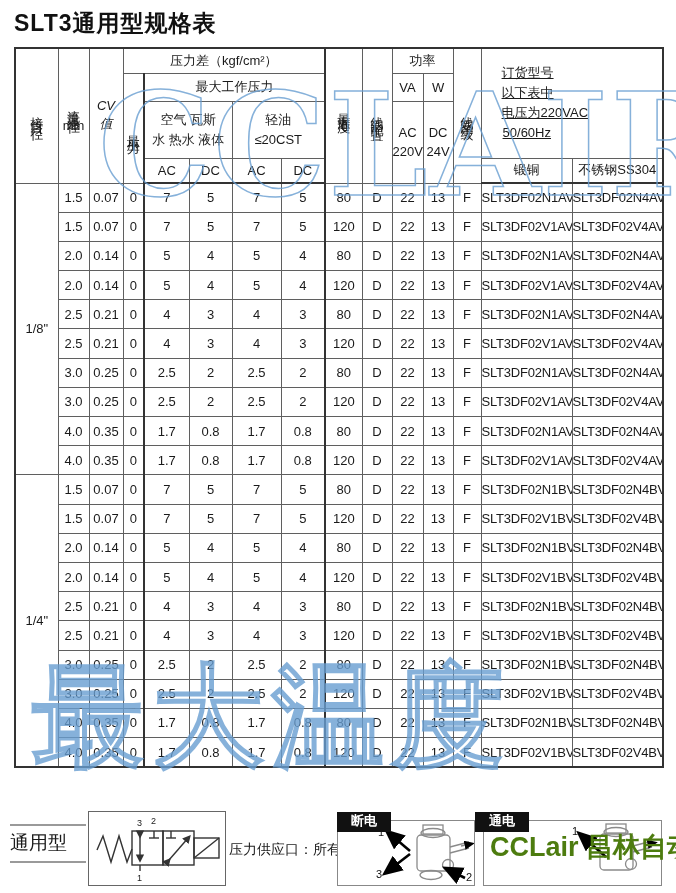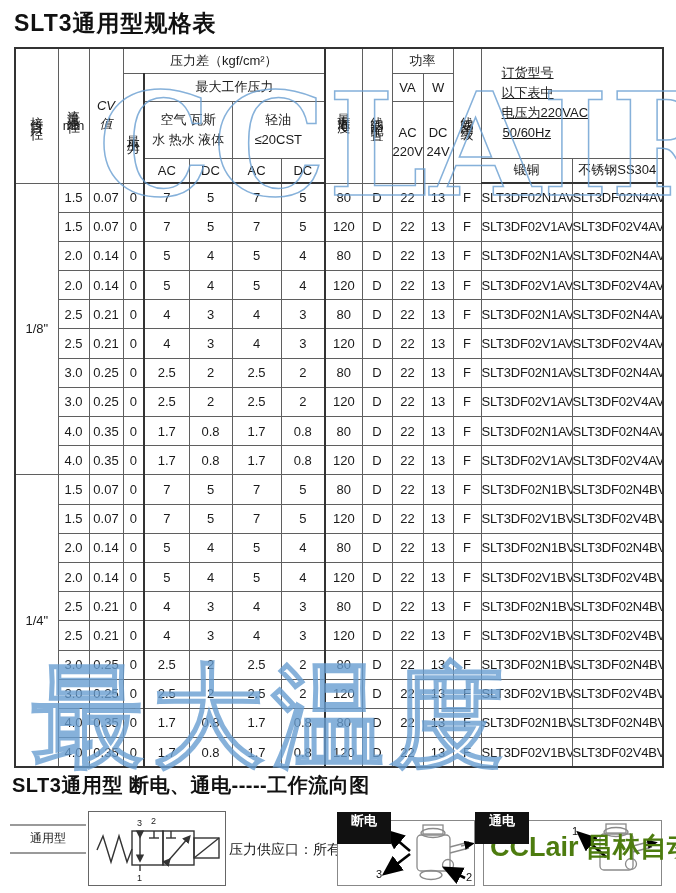--- a/index.html
+++ b/index.html
@@ -53,32 +53,32 @@
   .wm1 { left:98px; top:62px; font-size:142px; letter-spacing:2px; font-family:"DejaVu Serif", serif; }
   .wm2 { left:32px; top:642px; font-size:112px; letter-spacing:8px; }
   
   .flow-heading {
     position:absolute; left:12px; top:772px;
     font-size:20px; font-weight:bold; color:#111; letter-spacing:0.5px;
   }
   .type-label {
     position:absolute; left:10px; top:824px; width:76px;
     border-top:2px solid #9a9a9a; border-bottom:2px solid #9a9a9a;
-    text-align:center; font-size:12px; padding:4px 0 5px;
+    font-size:19px; padding:4px 0 5px;
   }
   .schematic-box {
     position:absolute; left:88px; top:811px; width:138px; height:75px;
     border:1px solid #666; background:#fff;
   }
   .pressure-note { position:absolute; left:229px; top:841px; font-size:14px; }
   .flow-box { position:absolute; border:1px solid #888; background:#fff; }
   .off-box { left:337px; top:820px; width:138px; height:66px; }
   .on-box  { left:483px; top:820px; width:179px; height:66px; }
   .state-label {
-    position:absolute; width:54px; height:32px; background:#111; color:#fff;
+    position:absolute; width:54px; height:20px; background:#111; color:#fff;
     font-size:13px; font-weight:bold; text-align:center; line-height:18px;
     z-index:3;
   }
   .off-label { left:337px; top:812px; }
   .on-label  { left:475px; top:812px; }
   .brand-text {
     position:absolute; left:6px; bottom:20px; font-size:27px; font-weight:bold;
     color:#4d7c0f; white-space:nowrap; z-index:2;
   }
   svg { display:block; }
@@ -493,21 +493,20 @@
           <td>F</td>
           <td class="model">SLT3DF02V1BV5</td>
           <td class="model">SLT3DF02V4BV5</td>
         </tr>
       </tbody>
   </table>
 
   <div class="wm wm1">CCLAIR</div>
   <div class="wm wm2">最大温度</div>
 
-  <div class="flow-heading">SLT3通用型 断电、通电-----工作流向图</div>
 
   <div class="type-label">通用型</div>
 
   <div class="schematic-box">
     <svg width="136" height="73" viewBox="0 0 136 73">
       <defs>
         <marker id="ah" markerWidth="8" markerHeight="8" refX="4" refY="3" orient="auto">
           <path d="M0,0 L6,3 L0,6 Z" fill="#333"></path>
         </marker>
       </defs>

